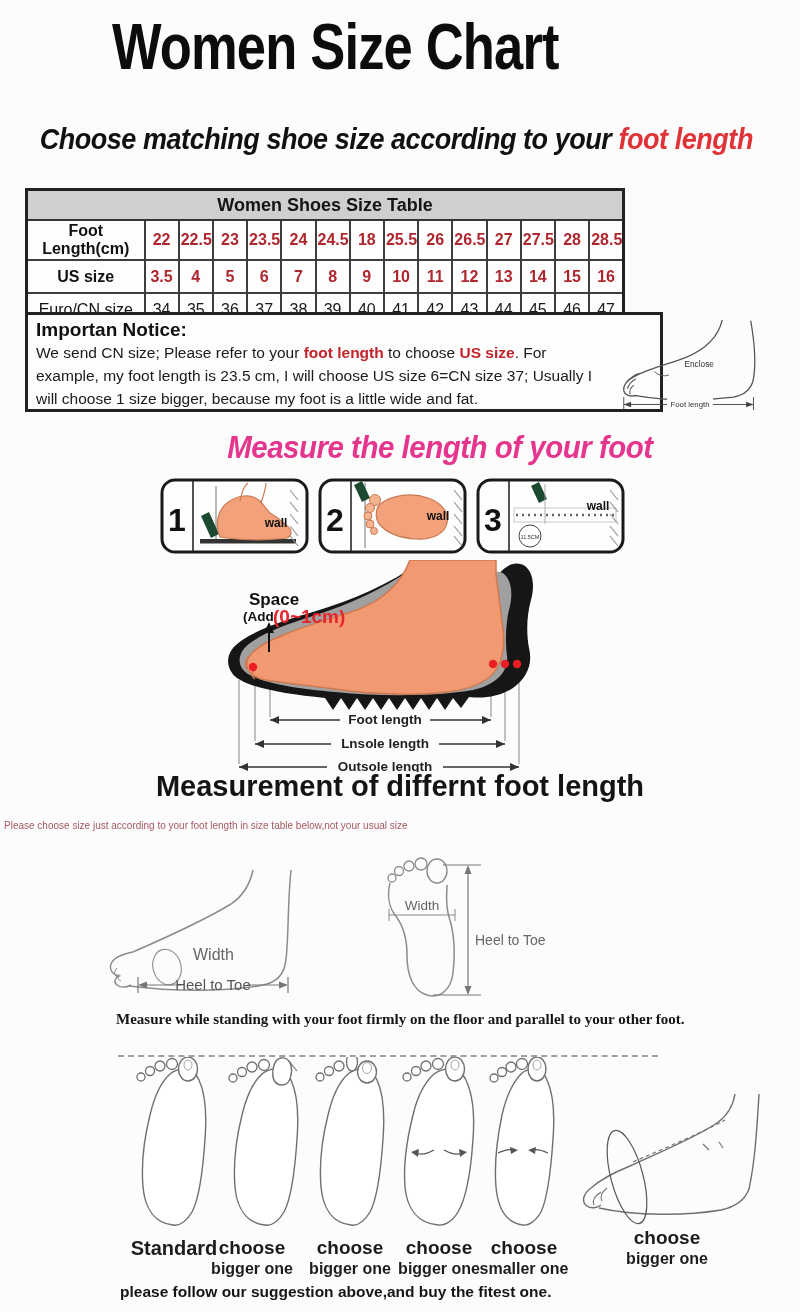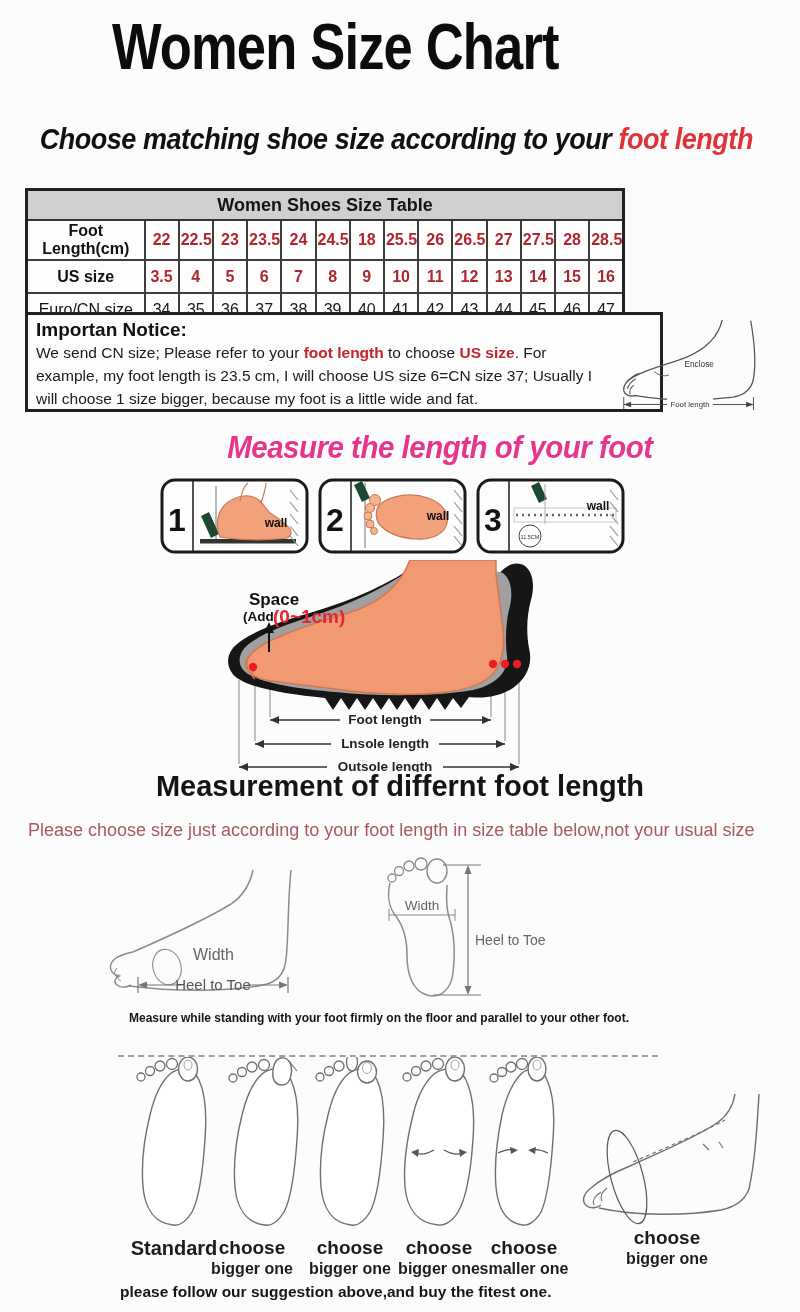--- a/index.html
+++ b/index.html
@@ -42,23 +42,23 @@
   .pink-heading span{display:inline-block;transform:scaleX(.95);font-size:31px;font-weight:bold;
                      font-style:italic;letter-spacing:-.5px;}
 
   
   .steps{left:160px;top:478px;display:flex;gap:9px;position:absolute;}
 
   
   .big-diagram{left:185px;top:560px;}
   .measure-caption{top:770px;left:0;width:800px;text-align:center;font-size:29px;font-weight:bold;color:#141414;}
 
-  .choose-note{left:4px;top:820px;font-size:18px;color:#a65a61;margin-left:24px;}
-
-  .standing-note{left:129px;top:1011px;font-size:12px;font-weight:bold;color:#151515;}
+  .choose-note{left:4px;top:820px;font-size:10px;color:#a65a61;}
+
+  .standing-note{left:116px;top:1011px;font-size:15px;font-weight:bold;color:#151515;font-family:Liberation Serif, serif;}
 
   .dash-line{left:118px;top:1055px;width:540px;height:0;border-top:2px dashed #a0a0a0;}
 
   .ft{position:absolute;top:1057px;}
   .ft6{position:absolute;top:1092px;left:575px;}
 
   .ftlab{position:absolute;top:1237px;width:150px;text-align:center;transform:translateX(-50%);color:#1c1c1c;}
   .ftlab .l1{font-size:19px;font-weight:bold;line-height:1.15;}
   .ftlab .l2{font-size:16px;font-weight:bold;line-height:1.25;}
   .ftlab.first .l1{font-size:20px;}

